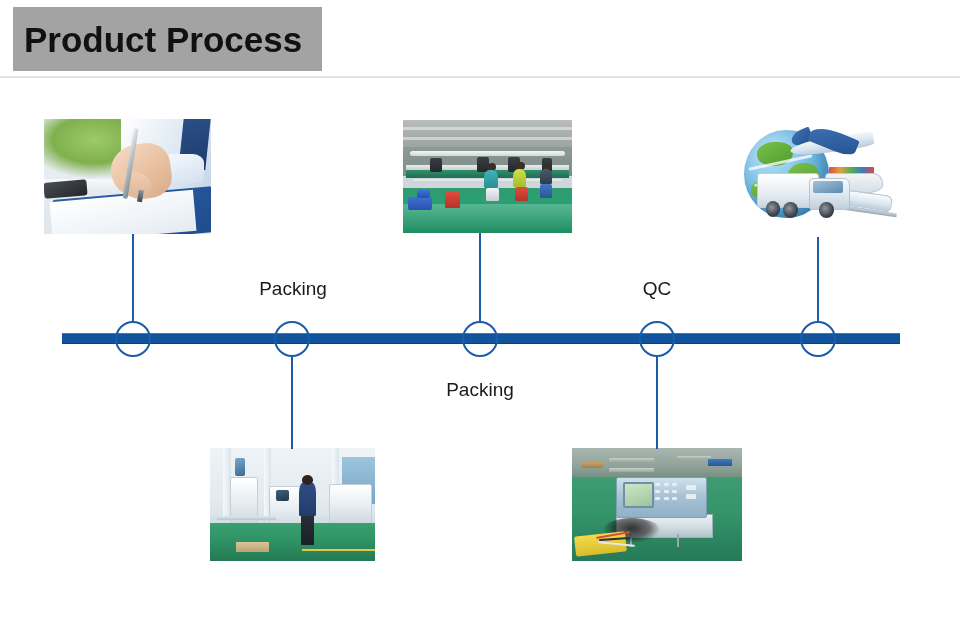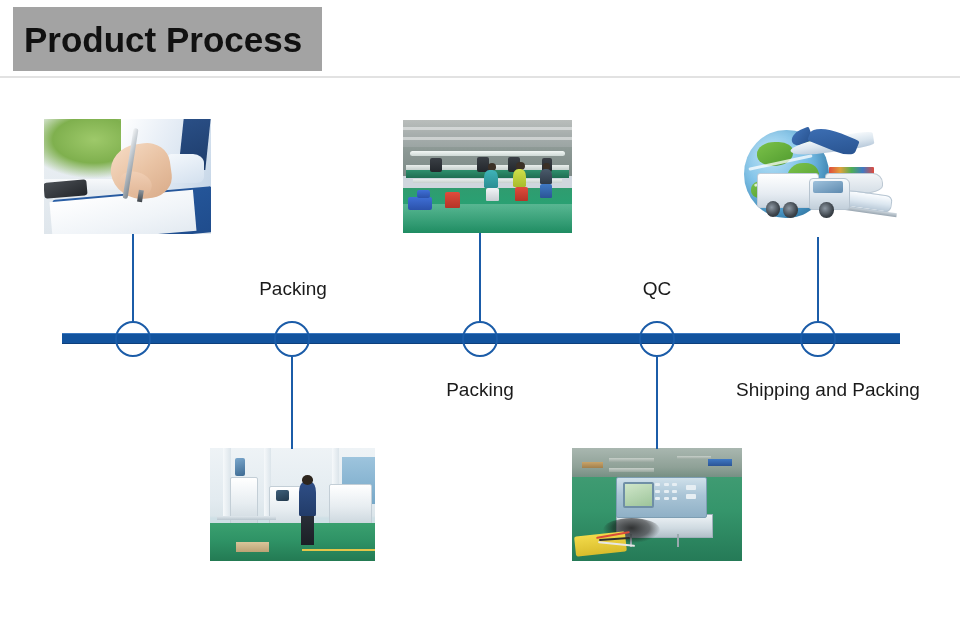--- a/index.html
+++ b/index.html
@@ -549,15 +549,14 @@
 
   <div class="node-circle" style="left:115px;"></div>
   <div class="node-circle" style="left:274px;"></div>
   <div class="node-circle" style="left:462px;"></div>
   <div class="node-circle" style="left:639px;"></div>
   <div class="node-circle" style="left:800px;"></div>
 
   <div class="step-label" style="left:293px; top:278px;">Packing</div>
   <div class="step-label" style="left:480px; top:379px;">Packing</div>
   <div class="step-label" style="left:657px; top:278px;">QC</div>
-  <div class="step-label" style="left:828px; top:379px;">Shipping and Packing</div>
 
 </div>
 
 </body></html>

